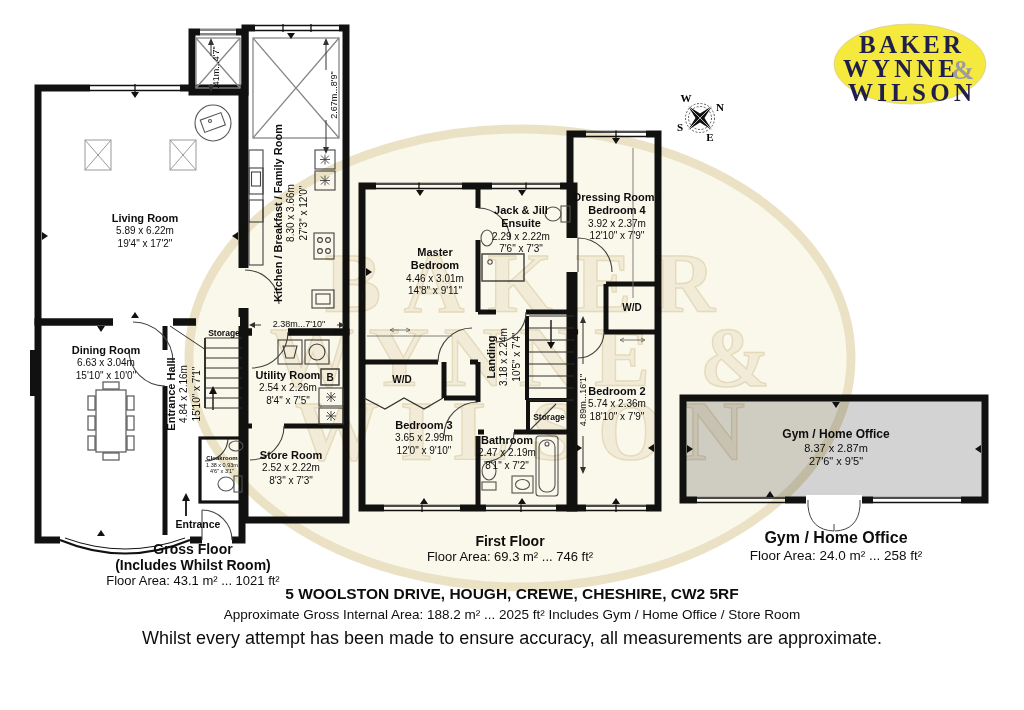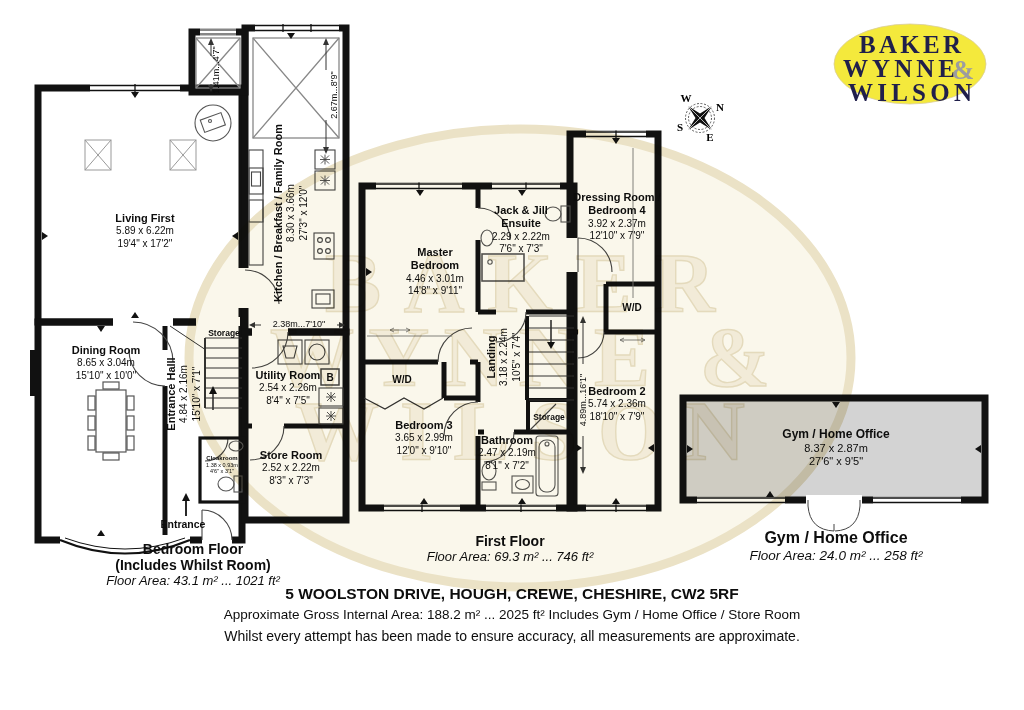--- a/index.html
+++ b/index.html
@@ -12,27 +12,27 @@
   
   .rl{position:absolute;transform:translate(-50%,-50%);text-align:center;z-index:2;white-space:nowrap;line-height:1.22;}
   .rl.rot{transform:translate(-50%,-50%) rotate(-90deg);}
   .nm{display:block;font-weight:700;font-size:11px;}
   .dm{display:block;font-size:10px;}
   .sl{position:absolute;transform:translate(-50%,-50%);font-weight:700;font-size:9px;z-index:2;white-space:nowrap;}
   .dim{position:absolute;transform:translate(-50%,-50%);font-size:9px;z-index:2;white-space:nowrap;}
   .dim.rot{transform:translate(-50%,-50%) rotate(-90deg);}
   .cap{position:absolute;transform:translateX(-50%);text-align:center;z-index:2;white-space:nowrap;}
   .cap .t1{font-weight:700;font-size:14px;line-height:1.15;}
-  .cap .t2{font-size:13px;line-height:1.3;font-style:italic;}
+  .cap .t2{font-size:13px;line-height:1.3;}
   .gymcap .t1{font-size:16px;}
   .gymcap .t2{font-size:13.5px;}
   .foot{position:absolute;left:512px;transform:translateX(-50%);text-align:center;z-index:2;white-space:nowrap;}
   .addr{font-weight:700;font-size:15.5px;}
   .gross{font-size:13.5px;}
-  .disc{font-size:14px;}
+  .disc{font-size:18px;}
 </style>
 </head>
 <body>
 
 <div id="stage">
 
   <svg class="plan" width="1024" height="710" viewBox="0 0 1024 710">
 
     <g stroke="#111" stroke-width="7" fill="none">
       <rect x="38" y="88" width="204" height="234"></rect>
@@ -374,32 +374,32 @@
     <ellipse cx="910" cy="64" rx="76" ry="40" fill="#F4E93C" stroke="#d9cd9a" stroke-width="0.8"></ellipse>
     <g font-family="Liberation Serif,serif" font-weight="bold" fill="#201F4B" text-anchor="middle" lengthAdjust="spacingAndGlyphs">
       <text x="910" y="53" font-size="25" textLength="102">BAKER</text>
       <text x="899" y="77" font-size="25" textLength="112">WYNNE</text>
       <text x="963" y="79" font-size="27" fill="#9C9CA0">&amp;</text>
       <text x="910" y="101" font-size="25" textLength="124">WILSON</text>
     </g>
   </svg>
 
   <div class="rl" style="left:145px;top:231px">
-    <span class="nm">Living First</span>
+    <span class="nm">Living Room</span>
     <span class="dm">5.89 x 6.22m</span>
     <span class="dm">19'4" x 17'2"</span>
   </div>
   <div class="rl rot" style="left:291px;top:213px">
     <span class="nm">Kitchen / Breakfast / Family Room</span>
     <span class="dm">8.30 x 3.66m</span>
     <span class="dm">27'3" x 12'0"</span>
   </div>
   <div class="rl" style="left:106px;top:363px">
     <span class="nm">Dining Room</span>
-    <span class="dm">8.65 x 3.04m</span>
+    <span class="dm">6.63 x 3.04m</span>
     <span class="dm">15'10" x 10'0"</span>
   </div>
   <div class="rl rot" style="left:184px;top:394px">
     <span class="nm">Entrance Halll</span>
     <span class="dm">4.84 x 2.16m</span>
     <span class="dm">15'10" x 7'1"</span>
   </div>
   <div class="rl" style="left:288px;top:388px">
     <span class="nm">Utility Room</span>
     <span class="dm">2.54 x 2.26m</span>
@@ -454,29 +454,29 @@
     <span class="nm" style="font-size:12px">Gym / Home Office</span>
     <span class="dm" style="font-size:11px">8.37 x 2.87m</span>
     <span class="dm" style="font-size:11px">27'6" x 9'5"</span>
   </div>
 
   <div class="sl" style="left:224px;top:333px;font-size:8.5px">Storage</div>
   <div class="sl" style="left:549px;top:417px;font-size:8.5px">Storage</div>
   <div class="sl" style="left:402px;top:379px;font-size:10px">W/D</div>
   <div class="sl" style="left:632px;top:307px;font-size:10px">W/D</div>
   <div class="sl" style="left:330px;top:377px;font-size:10px">B</div>
-  <div class="sl" style="left:183px;top:524px;font-size:10.5px">Entrance</div>
+  <div class="sl" style="left:198px;top:524px;font-size:10.5px">Entrance</div>
 
   <div class="dim" style="left:299px;top:324px">2.38m...7'10"</div>
   <div class="dim rot" style="left:216px;top:70px">1.41m...4'7"</div>
   <div class="dim rot" style="left:334px;top:95px">2.67m...8'9"</div>
   <div class="dim rot" style="left:583px;top:400px">4.89m...16'1"</div>
 
   <div class="cap" style="left:193px;top:541px">
-    <div class="t1">Bedroom Floor</div>
+    <div class="t1">Gross Floor</div>
     <div class="t1">(Includes Whilst Room)</div>
     <div class="t2">Floor Area: 43.1 m² ... 1021 ft²</div>
   </div>
   <div class="cap" style="left:510px;top:533px">
     <div class="t1">First Floor</div>
     <div class="t2">Floor Area: 69.3 m² ... 746 ft²</div>
   </div>
   <div class="cap gymcap" style="left:836px;top:529px">
     <div class="t1">Gym / Home Office</div>
     <div class="t2">Floor Area: 24.0 m² ... 258 ft²</div>

